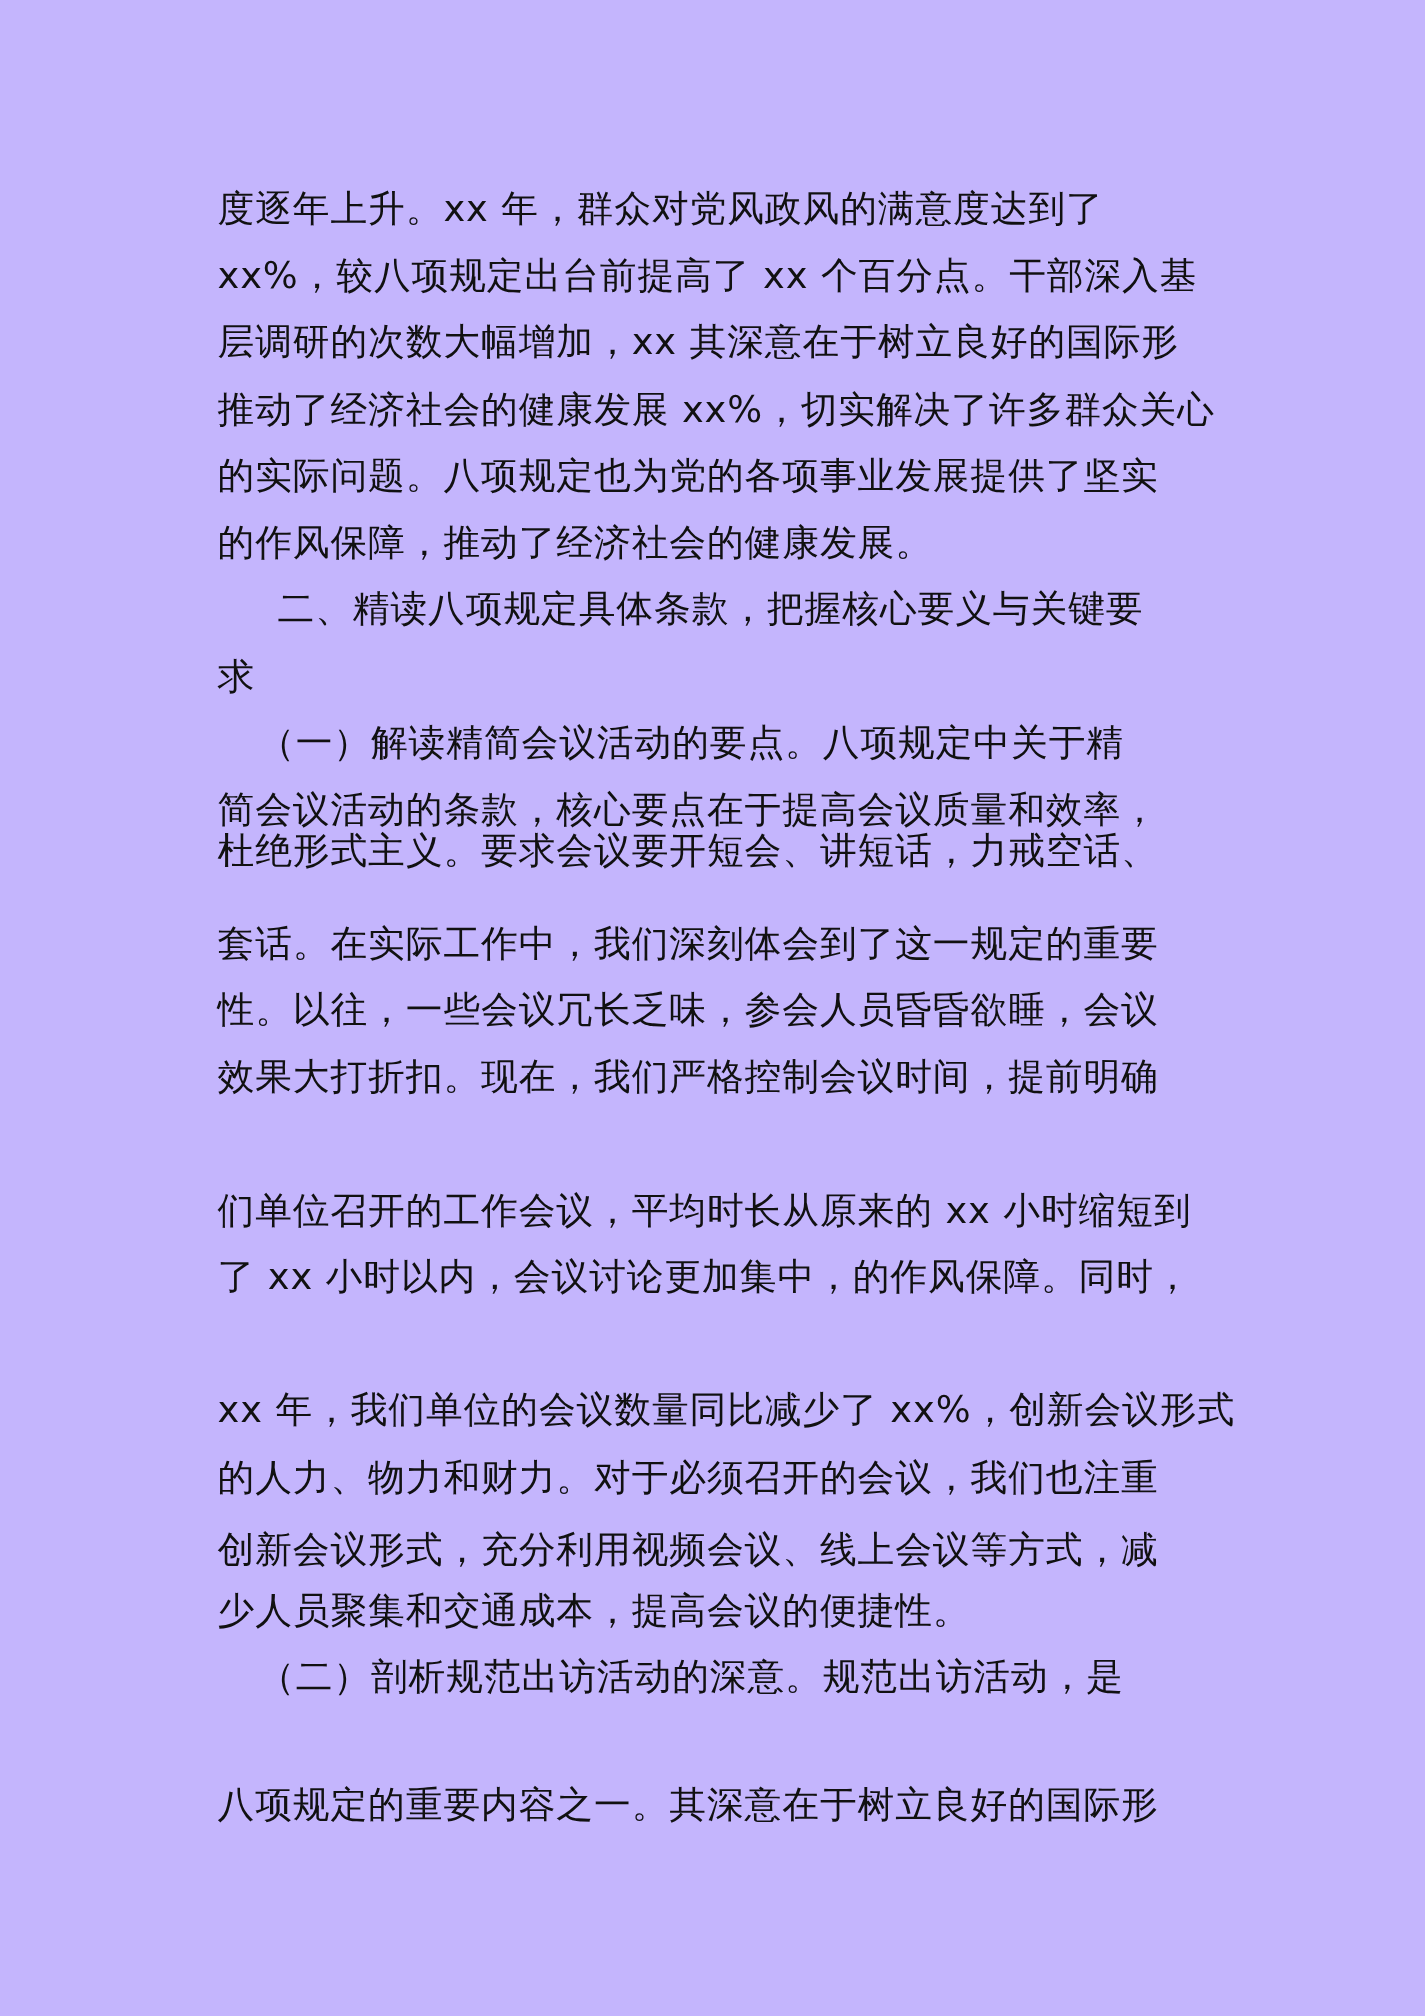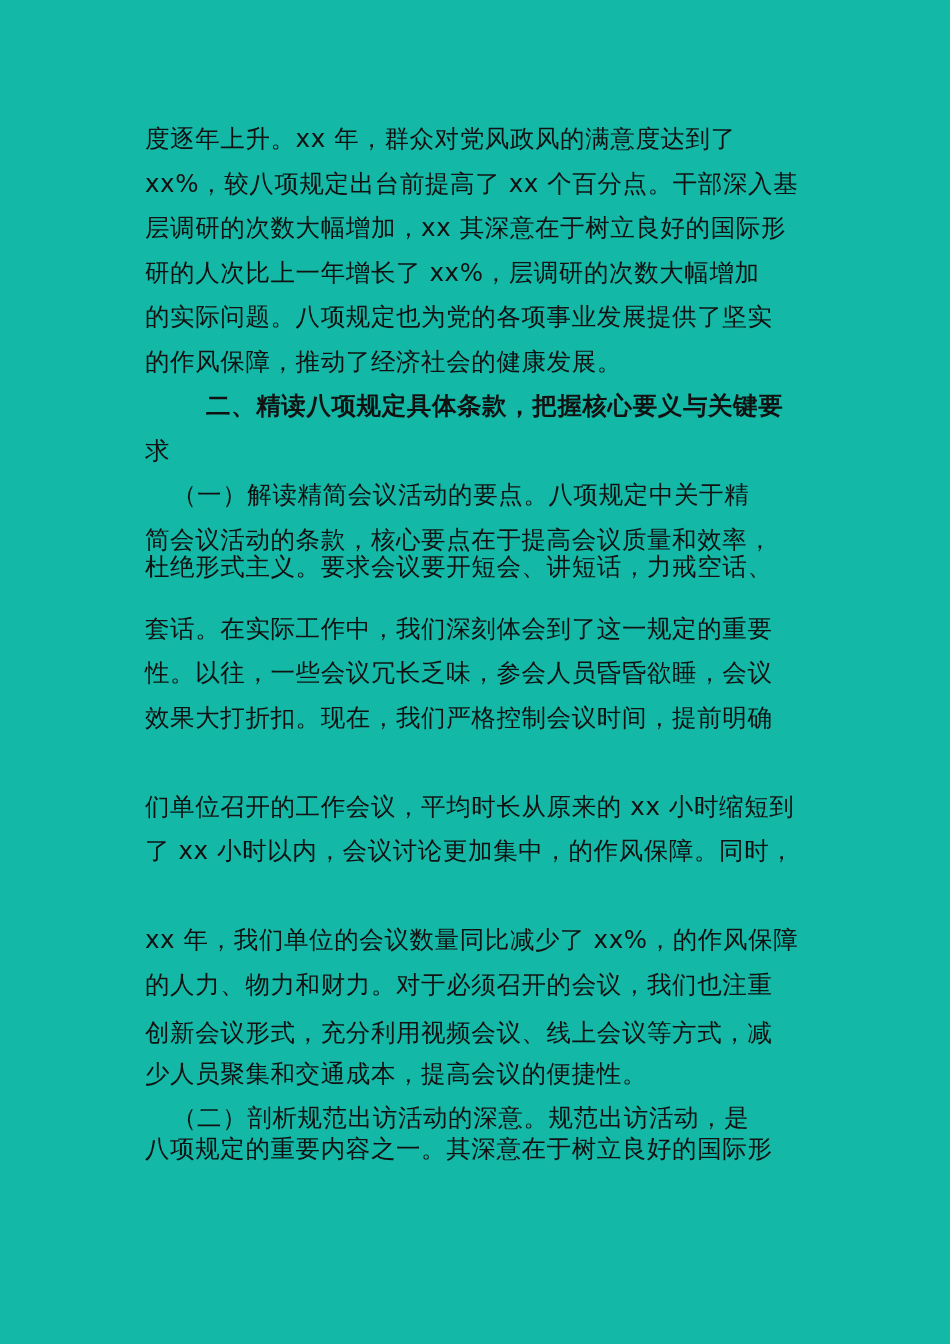--- a/index.html
+++ b/index.html
@@ -14,54 +14,54 @@
       overflow: hidden;
       font-family: "DejaVu Sans", "Liberation Sans", sans-serif;
       color: #111111;
     }
     .page {
       position: absolute;
       left: 0;
       top: 0;
       width: 950px;
       height: 1344px;
-      background: #14b8a6;
+      background: #c4b5fd;
     }
     .line {
       position: absolute;
       left: 145px;
       width: 690px;
       height: 34px;
       font-size: 24.5px;
       line-height: 34px;
       white-space: nowrap;
       letter-spacing: 0.6px;
     }
-    .line.indent { left: 206px; font-weight: bold; }
+    .line.indent { left: 185px; }
     .line.indent-h { left: 172px; }
   </style>
 </head>
 <body>
 
 <div class="page">
   <div class="line" style="top:122px">度逐年上升。xx 年，群众对党风政风的满意度达到了</div>
   <div class="line" style="top:167px">xx%，较八项规定出台前提高了 xx 个百分点。干部深入基</div>
   <div class="line" style="top:211px">层调研的次数大幅增加，xx 其深意在于树立良好的国际形</div>
-  <div class="line" style="top:256px">研的人次比上一年增长了 xx%，层调研的次数大幅增加</div>
+  <div class="line" style="top:256px">推动了经济社会的健康发展 xx%，切实解决了许多群众关心</div>
   <div class="line" style="top:300px">的实际问题。八项规定也为党的各项事业发展提供了坚实</div>
   <div class="line" style="top:345px">的作风保障，推动了经济社会的健康发展。</div>
   <div class="line indent" style="top:389px">二、精读八项规定具体条款，把握核心要义与关键要</div>
   <div class="line" style="top:434px">求</div>
   <div class="line indent-h" style="top:478px">（一）解读精简会议活动的要点。八项规定中关于精</div>
   <div class="line" style="top:523px">简会议活动的条款，核心要点在于提高会议质量和效率，</div>
   <div class="line" style="top:550px">杜绝形式主义。要求会议要开短会、讲短话，力戒空话、</div>
   <div class="line" style="top:612px">套话。在实际工作中，我们深刻体会到了这一规定的重要</div>
   <div class="line" style="top:656px">性。以往，一些会议冗长乏味，参会人员昏昏欲睡，会议</div>
   <div class="line" style="top:701px">效果大打折扣。现在，我们严格控制会议时间，提前明确</div>
   <div class="line" style="top:790px">们单位召开的工作会议，平均时长从原来的 xx 小时缩短到</div>
   <div class="line" style="top:834px">了 xx 小时以内，会议讨论更加集中，的作风保障。同时，</div>
-  <div class="line" style="top:923px">xx 年，我们单位的会议数量同比减少了 xx%，的作风保障</div>
+  <div class="line" style="top:923px">xx 年，我们单位的会议数量同比减少了 xx%，创新会议形式</div>
   <div class="line" style="top:968px">的人力、物力和财力。对于必须召开的会议，我们也注重</div>
   <div class="line" style="top:1016px">创新会议形式，充分利用视频会议、线上会议等方式，减</div>
   <div class="line" style="top:1057px">少人员聚集和交通成本，提高会议的便捷性。</div>
   <div class="line indent-h" style="top:1101px">（二）剖析规范出访活动的深意。规范出访活动，是</div>
-  <div class="line" style="top:1132px">八项规定的重要内容之一。其深意在于树立良好的国际形</div>
+  <div class="line" style="top:1186px">八项规定的重要内容之一。其深意在于树立良好的国际形</div>
 </div>
 
 </body></html>

